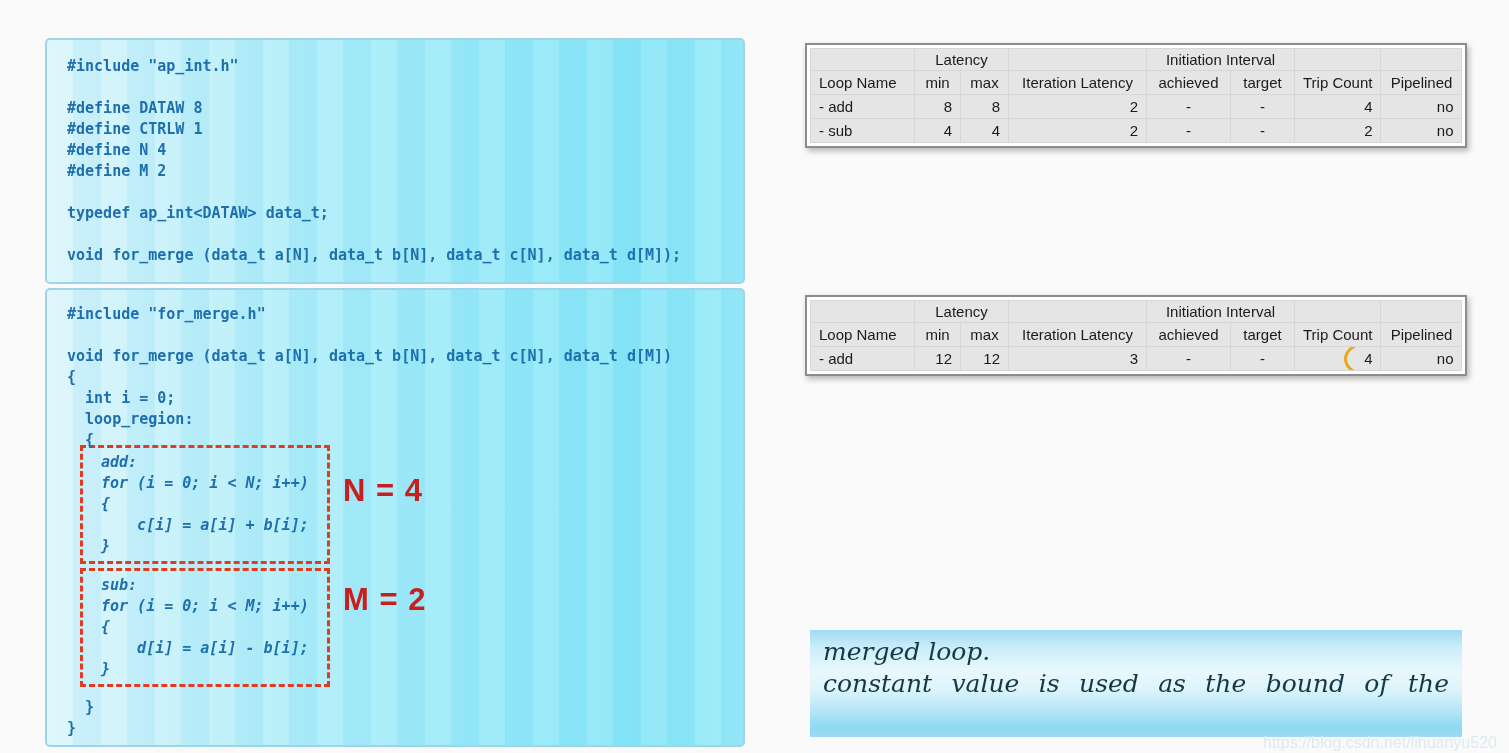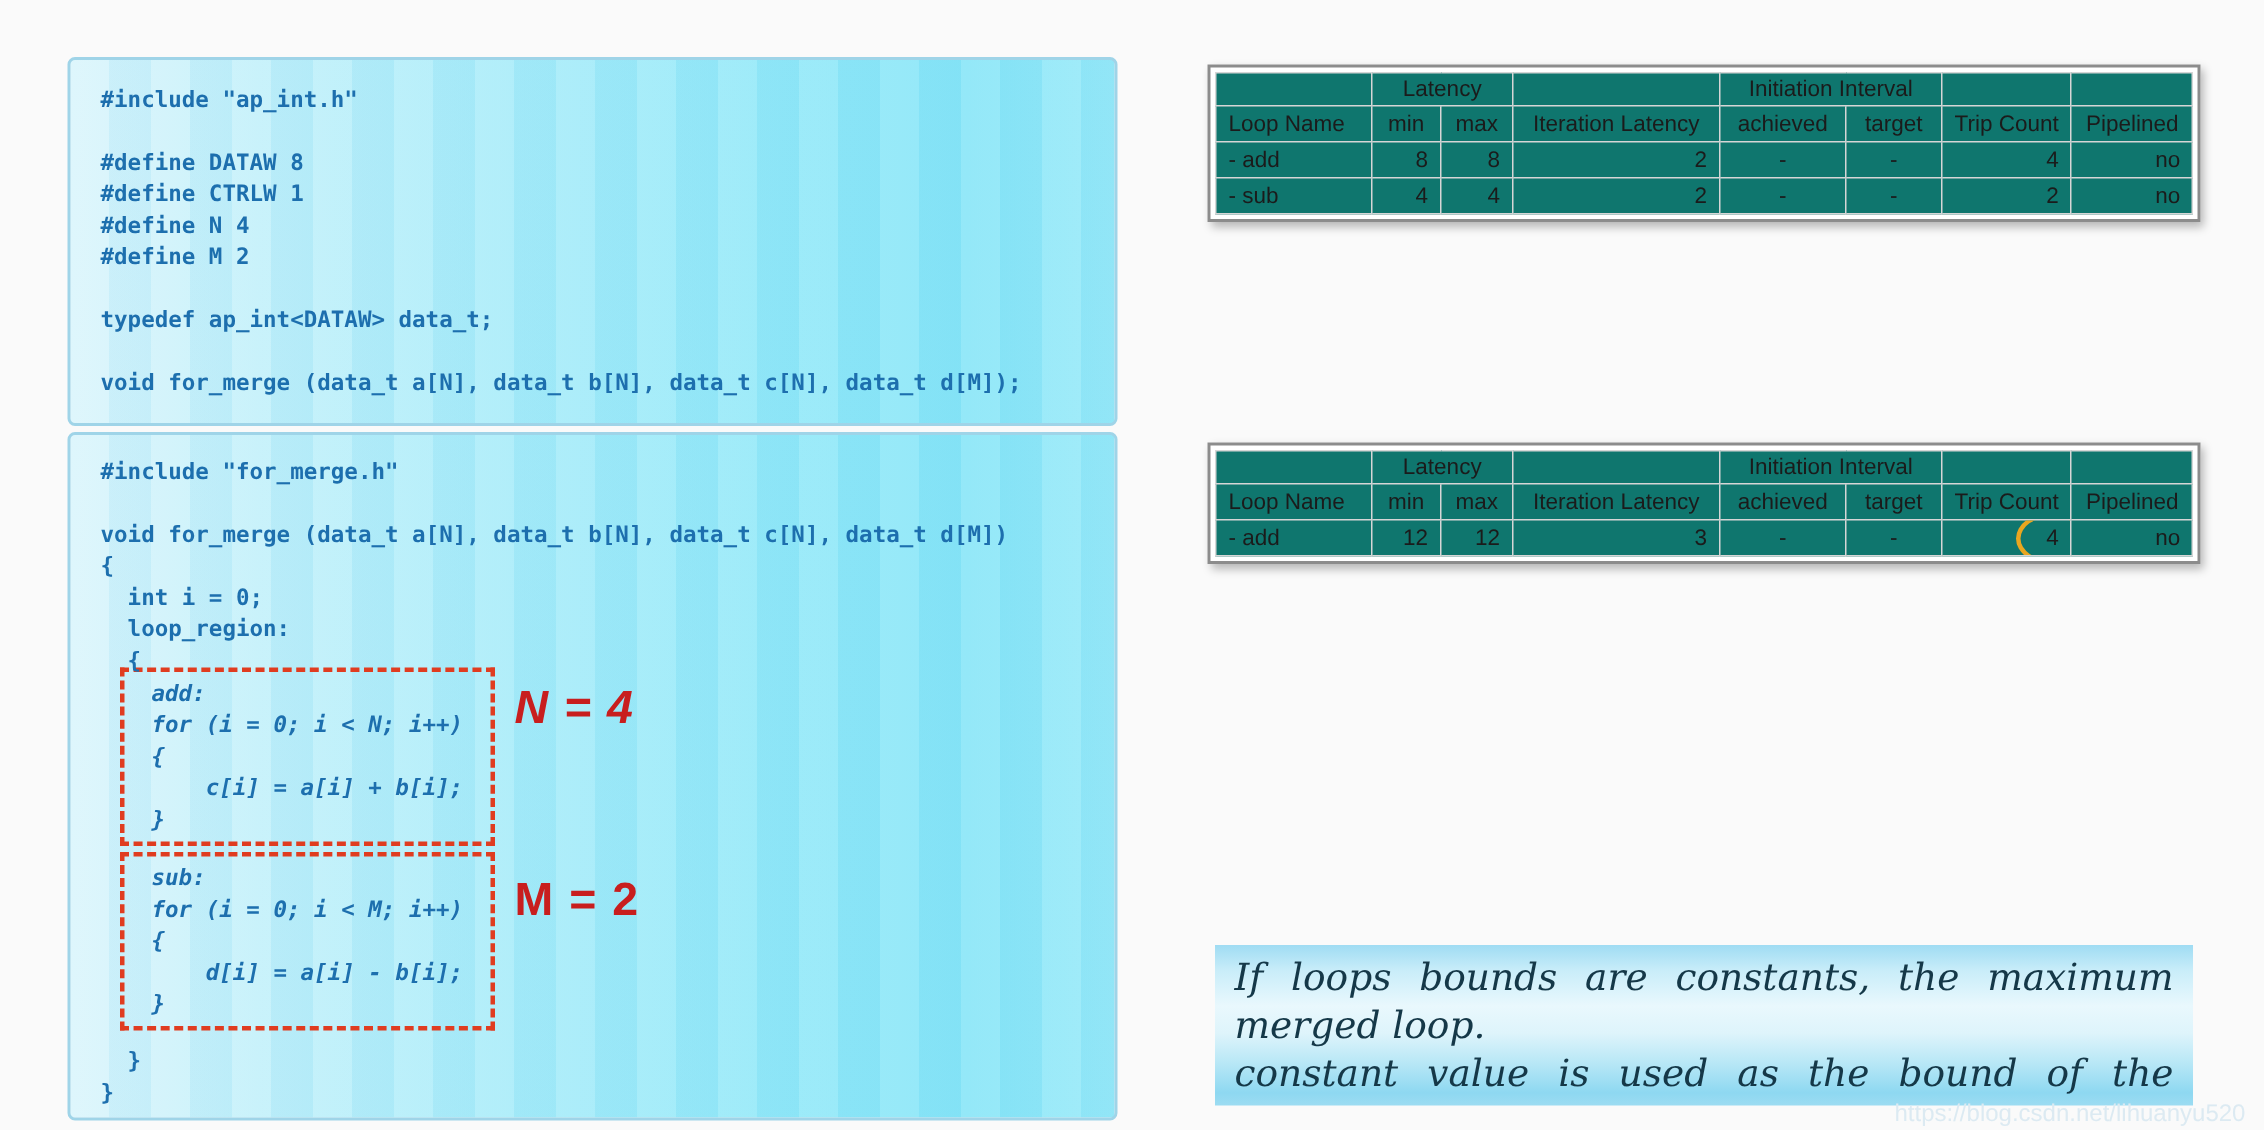--- a/index.html
+++ b/index.html
@@ -32,32 +32,32 @@
     margin:-6px 0 10px 13px;
     border:3px dashed #e03c20;
     padding:4px 0 4px 18px;
     font-style:italic;
   }
   .annotation{
     position:absolute;
     font:bold 31px "Liberation Sans",sans-serif;
     color:#c81e1e;letter-spacing:1px;white-space:nowrap;
   }
-  .ann-n{left:296px;top:164px;font-style:italic;}
+  .ann-n{left:296px;top:183px;}
   .ann-m{left:296px;top:292px;}
 
   
   .table-wrap{
     position:absolute;background:#fff;
     border:2px solid #8c8c8c;padding:3px;
     box-shadow:2px 3px 6px rgba(0,0,0,0.28);
   }
   .t1{left:805px;top:43px;}
   .t2{left:805px;top:295px;}
-  table{border-collapse:collapse;background:#0f766e;table-layout:fixed;}
+  table{border-collapse:collapse;background:#e5e5e5;table-layout:fixed;}
   th,td{
     border:1px solid #d6d6d6;
     font:15px "Liberation Sans",sans-serif;color:#1b1b1b;
     padding:2px 8px;box-sizing:border-box;overflow:hidden;white-space:nowrap;
   }
   th{font-weight:normal;text-align:center;height:24px;}
   tr.group-row th{height:21px;}
   th:first-child{text-align:left;}
   td{height:24px;}
   .circled{position:relative;display:inline-block;}
@@ -242,20 +242,19 @@
             <td style="text-align: center;">-</td>
             <td style="text-align: center;">-</td>
             <td style="text-align: right;"><span class="circled">4</span></td>
             <td style="text-align: right;">no</td>
           </tr>
         </tbody>
       </table>
   </div>
 
   <div class="note">
-      <div class="note-line">If loops bounds are constants, the maximum</div>
       <div class="note-line last">merged loop.</div>
       <div class="note-line">constant value is used as the bound of the</div>
     </div>
 
   <div class="watermark">https://blog.csdn.net/lihuanyu520</div>
 
 </div>
 
 </body></html>

